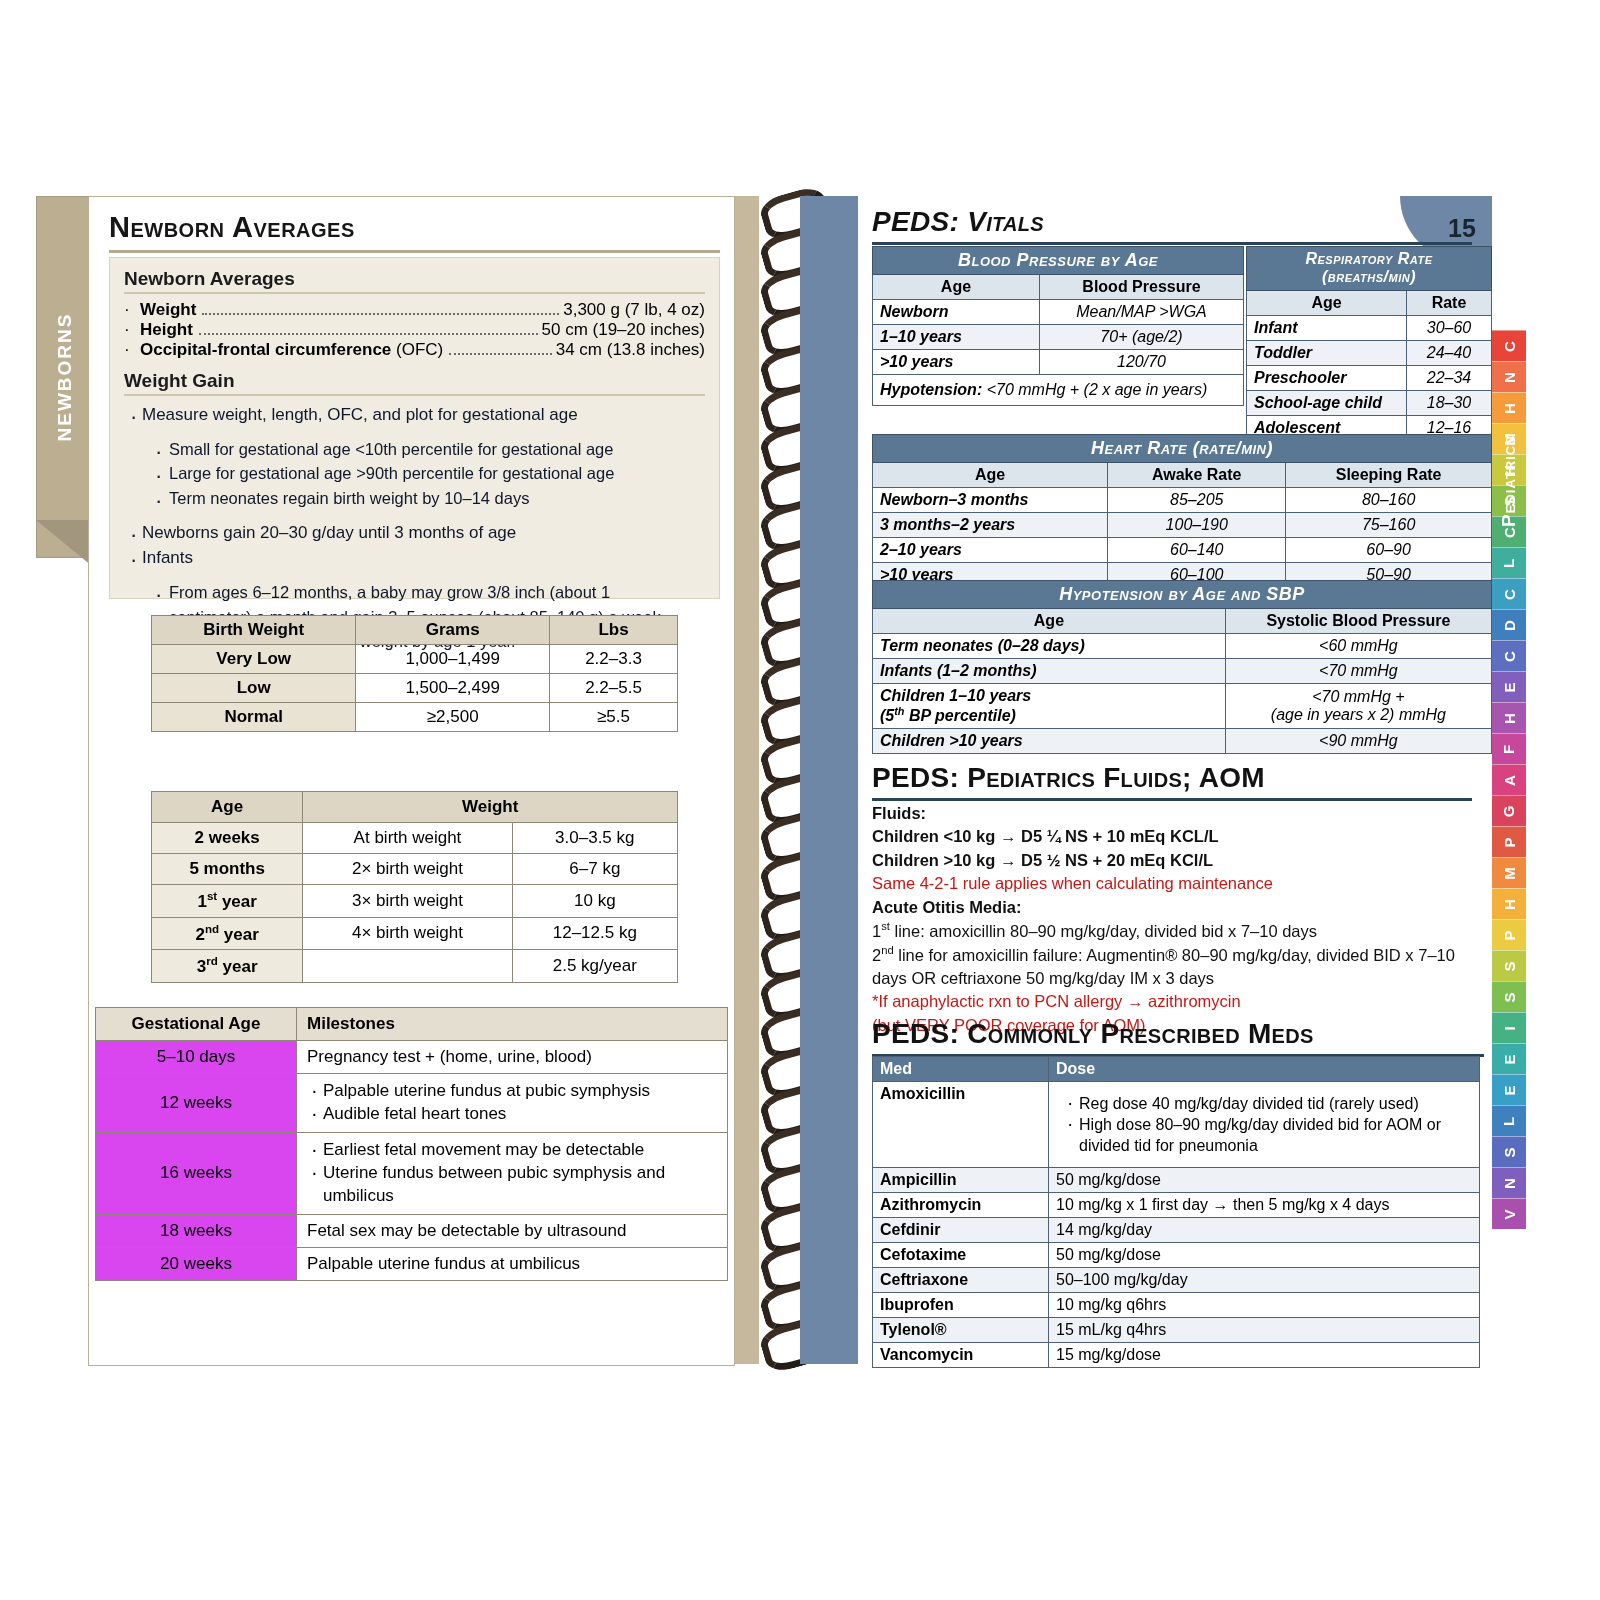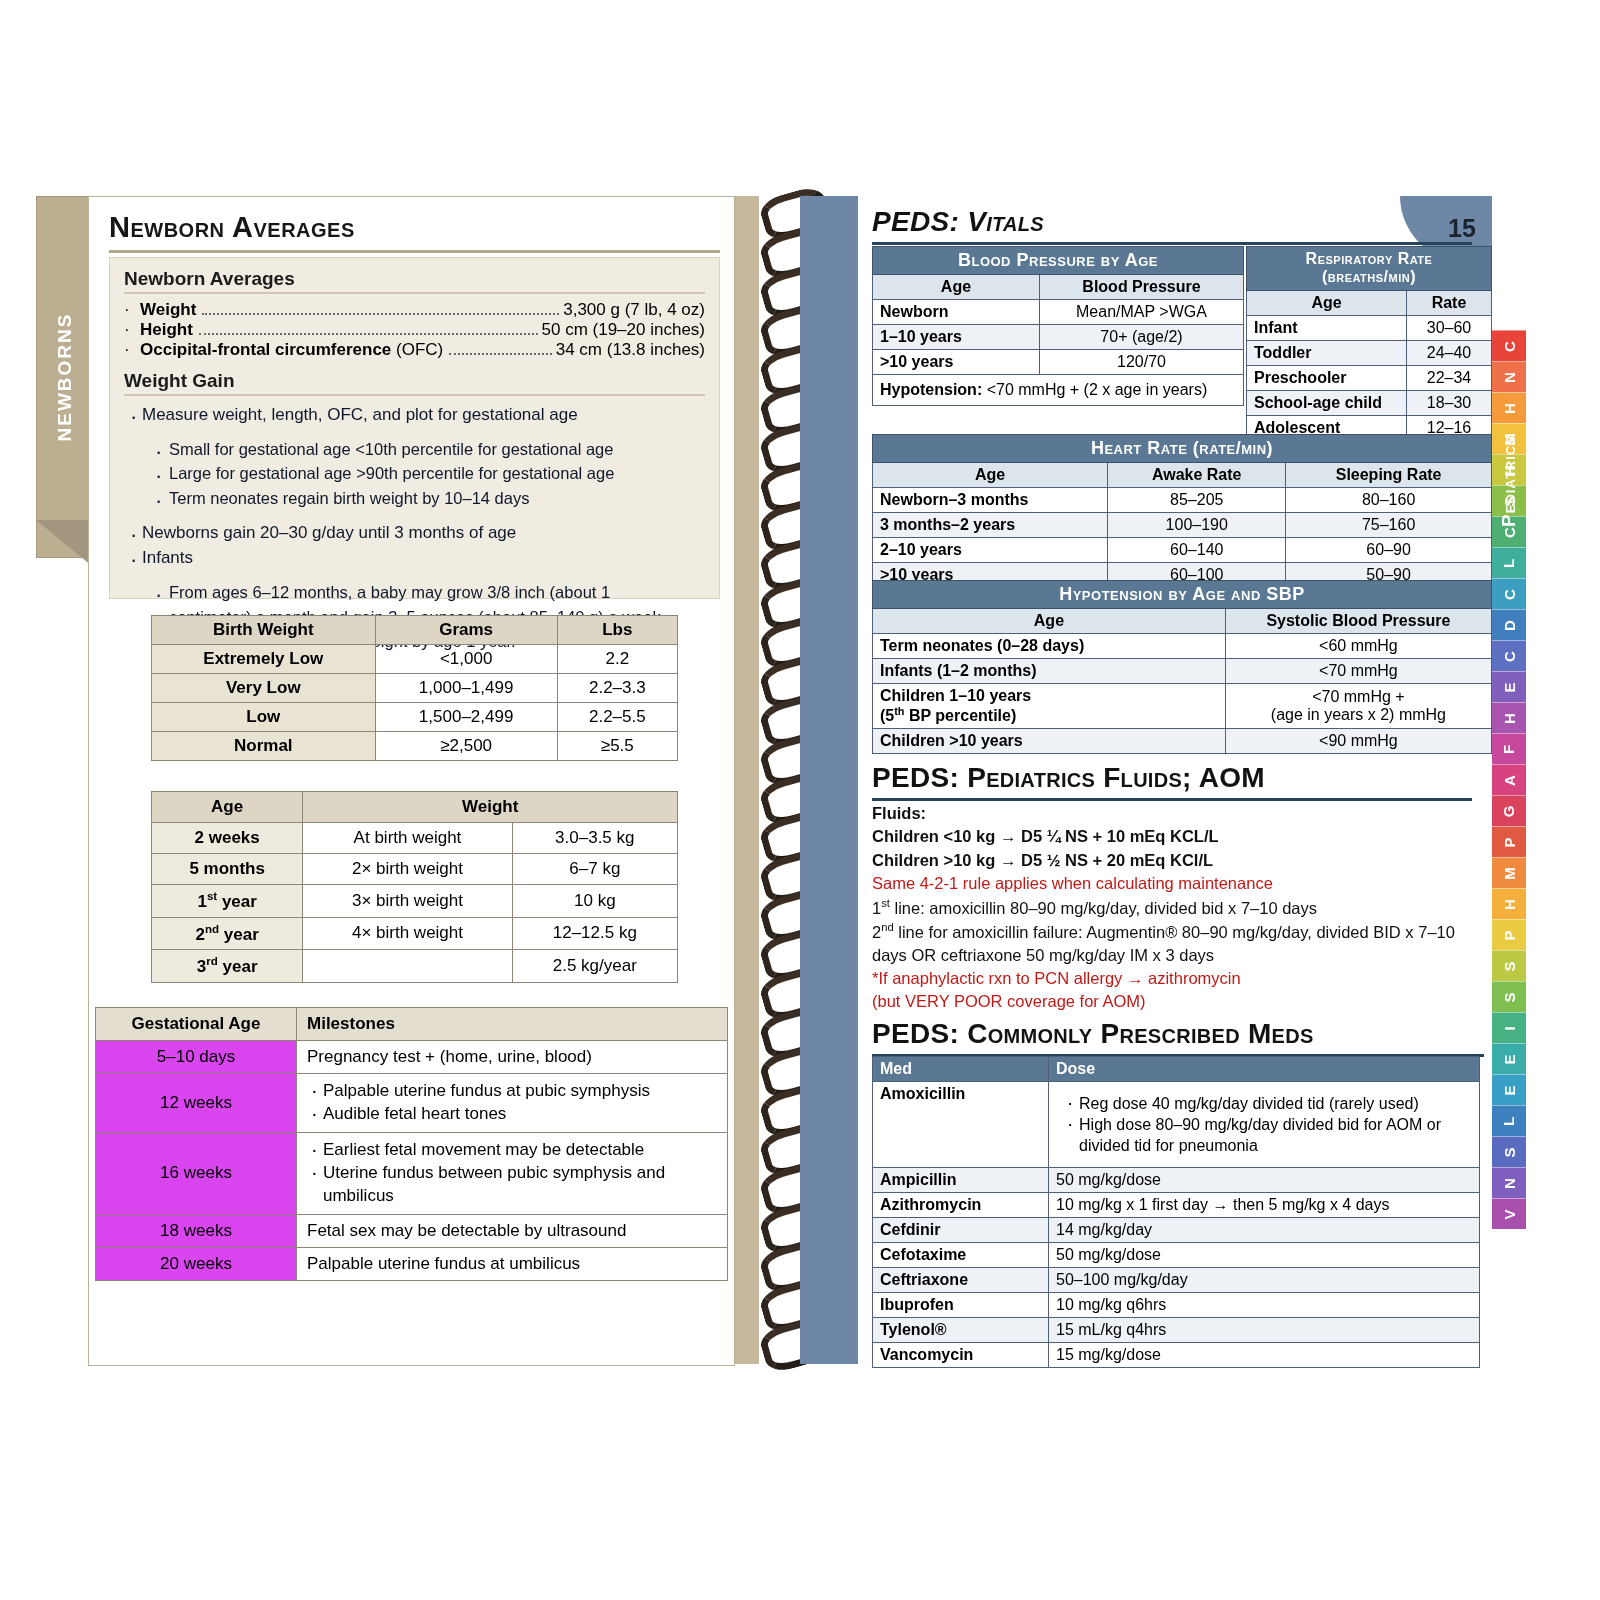--- a/index.html
+++ b/index.html
@@ -72,21 +72,21 @@
   #pagenum{position:absolute;left:1448px;top:214px;font-size:25px;font-weight:bold;color:#18242f;}
 
   .rp{position:absolute;left:872px;right:0;}
   h1.rhead{margin:0;font-size:28px;font-weight:bold;font-variant:small-caps;letter-spacing:.3px;color:#121212;}
   .rheadrule{height:3px;background:#28425c;margin-top:4px;}
 
   table.bt{border-collapse:collapse;font-size:16px;}
   table.bt th,table.bt td{border:1px solid #4d6077;padding:3px 7px;text-align:center;}
   table.bt .capt{background:#5a7794;color:#ffffff;font-variant:small-caps;font-weight:bold;font-size:18px;letter-spacing:.5px;border:1px solid #3d5268;}
   table.bt th.col{background:#dce4ec;font-weight:bold;}
-  table.bt td{background:#ffffff;}
+  table.bt td{background:#ffffff;font-style:italic;}
   table.bt td.alt{background:#eef2f7;}
   table.bt td.lt{text-align:left;font-weight:bold;}
   table.bt td.ltn{text-align:left;}
 
   .fl{font-size:16.5px;line-height:1.42;color:#111;}
   .fl b{font-weight:bold;}
   .red{color:#c01a17;}
 
   table.meds{width:100%;border-collapse:collapse;font-size:16px;}
   table.meds th,table.meds td{border:1px solid #4d6077;padding:3px 7px;vertical-align:top;text-align:left;}
@@ -167,25 +167,20 @@
         </div>
       </div>
 
       <div style="position:absolute;left:62px;right:56px;top:418px;">
         <table class="t1" id="bwTable">
             <tbody>
               <tr>
                 <th>Birth Weight</th>
                 <th>Grams</th>
                 <th>Lbs</th>
-              </tr>
-              <tr>
-                <td class="first">Extremely Low</td>
-                <td>&lt;1,000</td>
-                <td>2.2</td>
               </tr>
               <tr>
                 <td class="first">Very Low</td>
                 <td>1,000–1,499</td>
                 <td>2.2–3.3</td>
               </tr>
               <tr>
                 <td class="first">Low</td>
                 <td>1,500–2,499</td>
                 <td>2.2–5.5</td>
@@ -482,20 +477,21 @@
 
   <div class="rp" style="top:762px;width:600px;">
     <h1 class="rhead">PEDS: Pediatrics Fluids; AOM</h1>
     <div class="rheadrule"></div>
   </div>
   <div class="rp fl" style="top:802px;width:610px;">
     <div><b>Fluids:</b></div>
     <div><b>Children &lt;10 kg → D5 ¼ NS + 10 mEq KCL/L</b></div>
     <div><b>Children &gt;10 kg → D5 ½ NS + 20 mEq KCl/L</b></div>
     <div class="red">Same 4-2-1 rule applies when calculating maintenance</div>
+    <div><b>Acute Otitis Media:</b></div>
     <div id="aom1">1<sup>st</sup> line: amoxicillin 80–90 mg/kg/day, divided bid x 7–10 days</div>
     <div id="aom2">2<sup>nd</sup> line for amoxicillin failure: Augmentin® 80–90 mg/kg/day, divided BID x 7–10 days OR ceftriaxone 50 mg/kg/day IM x 3 days</div>
     <div class="red">*If anaphylactic rxn to PCN allergy → azithromycin</div>
     <div class="red">(but VERY POOR coverage for AOM)</div>
   </div>
 
   <div class="rp" style="top:1018px;width:612px;">
     <h1 class="rhead">PEDS: Commonly Prescribed Meds</h1>
     <div class="rheadrule"></div>
   </div>

